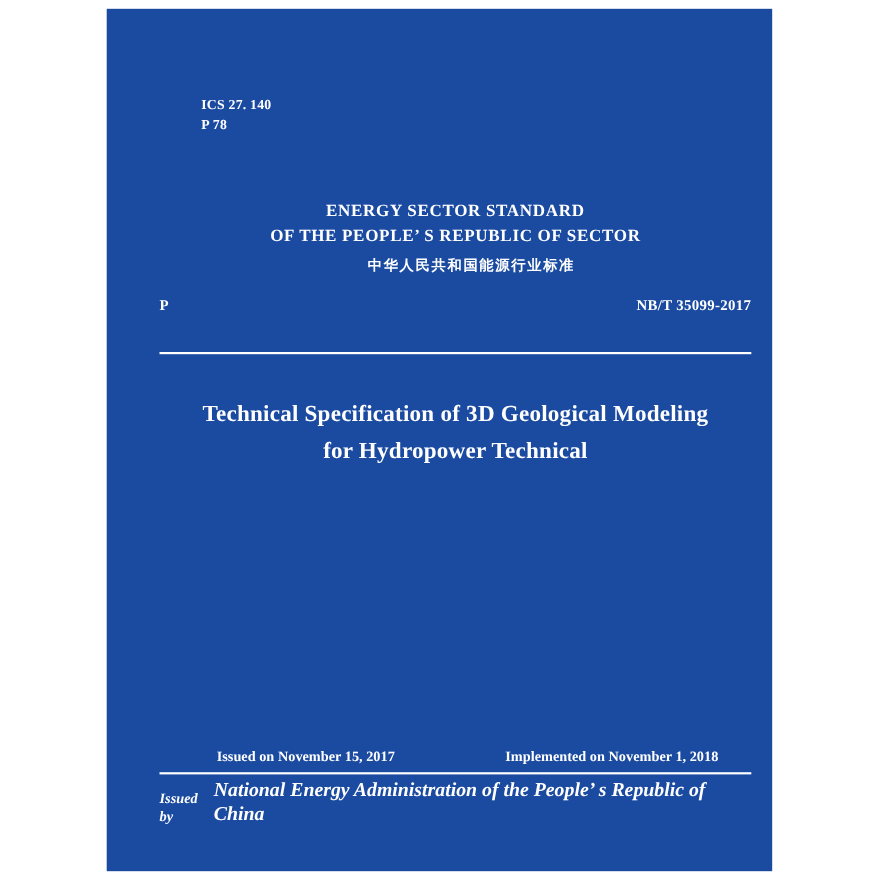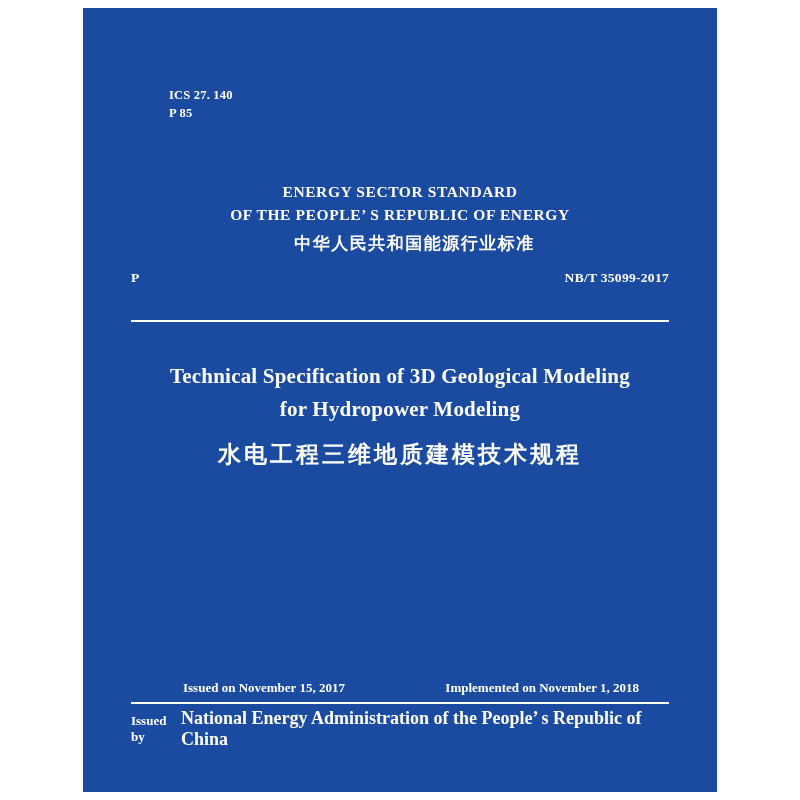--- a/index.html
+++ b/index.html
@@ -7,24 +7,25 @@
     padding: 0;
     background: #ffffff;
   }
   body {
     width: 800px;
     height: 800px;
     font-family: "Liberation Serif", serif;
   }
   .page {
     position: relative;
-    width: 800px;
+    width: 688px;
     height: 800px;
     background: #ffffff;
     overflow: hidden;
+    margin-left: 14px;
   }
   .cover {
     position: absolute;
     left: 83px;
     top: 8px;
     width: 634px;
     height: 784px;
     background: #1b4ba0;
     color: #ffffff;
     box-sizing: border-box;
@@ -64,21 +65,21 @@
     text-align: center;
   }
   .org-en1, .org-en2 {
     font-size: 15.5px;
     font-weight: bold;
     letter-spacing: 0.6px;
     line-height: 1.5;
   }
   .org-cn {
     margin-top: 5px;
-    font-size: 17px;
+    font-size: 13px;
     font-weight: bold;
     letter-spacing: 1.5px;
     font-family: Liberation Sans, sans-serif;
     padding-left: 29px;
   }
 
   .code-row {
     position: absolute;
     left: 48px;
     right: 48px;
@@ -147,61 +148,61 @@
   .issued-left { margin-left: 52px; }
   .issued-right { margin-right: 30px; }
 
   .issuer-row {
     position: absolute;
     left: 48px;
     right: 48px;
     top: 700px;
     display: flex;
     justify-content: center;
-    align-items: center;
+    align-items: flex-end;
     gap: 0;
+    font-style: italic;
   }
   .issuer-label {
     font-size: 13px;
     font-weight: bold;
   }
   .issuer-name {
     font-size: 18px;
     font-weight: bold;
   }
 </style>
 </head>
 <body>
 
 <div class="page">
   <div class="cover">
 
     <div class="ics-block">
       <div class="ics-line">ICS 27. 140</div>
-      <div class="ics-line">P 85</div>
+      <div class="ics-line">P 78</div>
     </div>
 
 
     <div class="org-block">
       <div class="org-en1">ENERGY SECTOR STANDARD</div>
-      <div class="org-en2">OF THE PEOPLE’ S REPUBLIC OF ENERGY</div>
+      <div class="org-en2">OF THE PEOPLE’ S REPUBLIC OF SECTOR</div>
       <div class="org-cn">中华人民共和国能源行业标准</div>
     </div>
 
     <div class="code-row">
       <div class="code-left">P</div>
       <div class="code-right">NB/T 35099-2017</div>
     </div>
 
     <div class="rule rule-top"></div>
 
     <div class="title-block">
       <div class="title-en">Technical Specification of 3D Geological Modeling</div>
-      <div class="title-en">for Hydropower Modeling</div>
-      <div class="title-cn">水电工程三维地质建模技术规程</div>
+      <div class="title-en">for Hydropower Technical</div>
     </div>
 
     <div class="dates-row">
       <div class="date-item issued-left">Issued on November 15, 2017</div>
       <div class="date-item issued-right">Implemented on November 1, 2018</div>
     </div>
 
     <div class="rule rule-bottom"></div>
 
     <div class="issuer-row">

